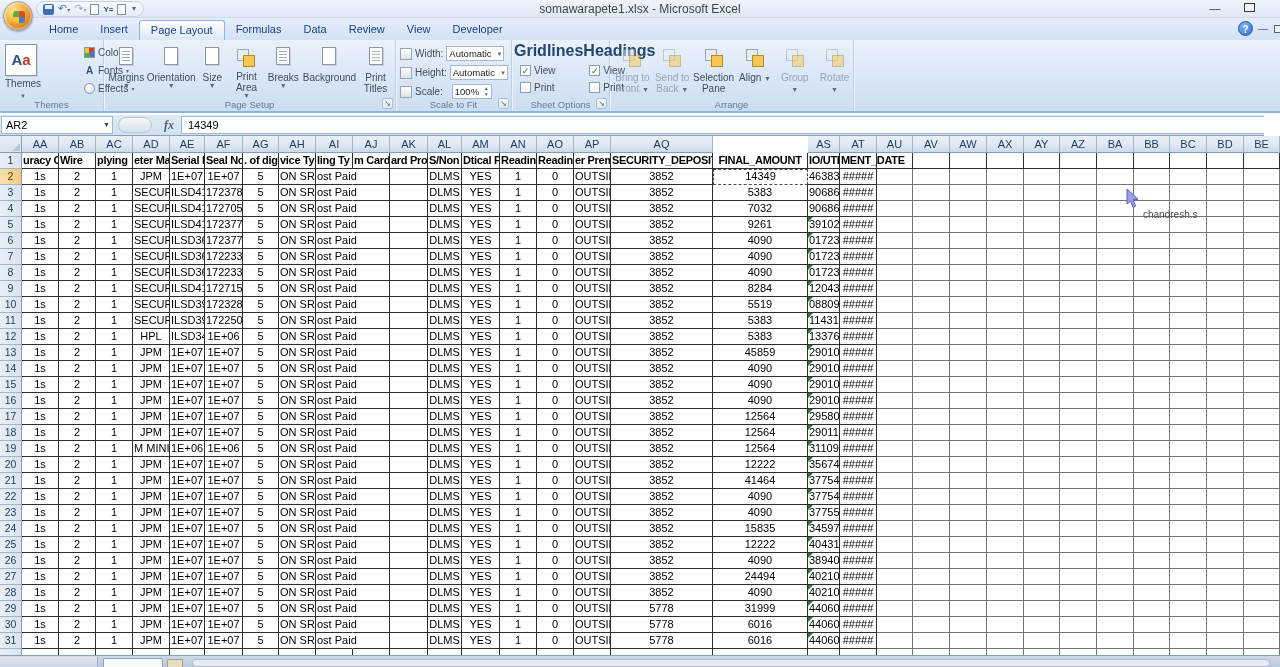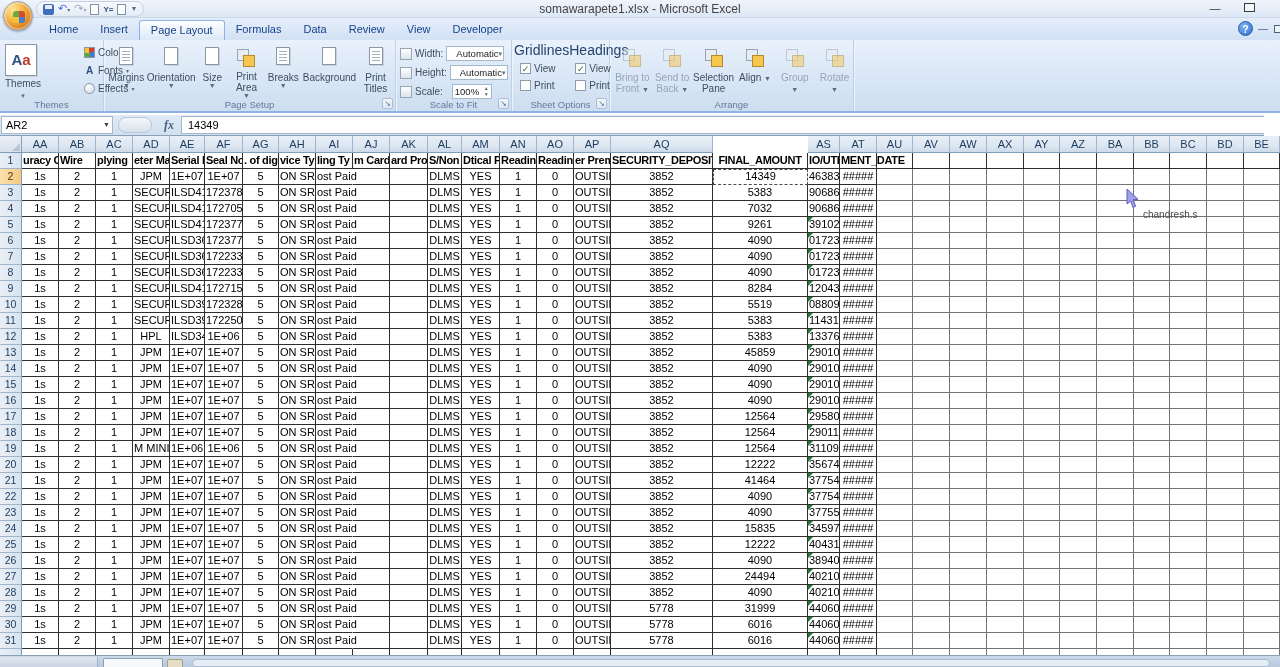--- a/index.html
+++ b/index.html
@@ -69,29 +69,29 @@
   .swatch{width:11px;height:11px;background:conic-gradient(#d43f2f 0 25%,#3f77d4 25% 50%,#5aa53c 50% 75%,#f3c63a 75% 100%);border:1px solid #8a97a5;}
   .fonticon{width:11px;height:11px;font-size:10px;font-weight:bold;color:#2c4f86;line-height:11px;text-align:center;}
   .fxicon{width:11px;height:11px;border:1px solid #8a97a5;border-radius:50%;background:radial-gradient(circle at 35% 30%,#fff,#cfd9e4);}
   
   #g-pagesetup{width:292px;display:flex;padding:2px 2px 12px 4px;gap:2px;}
   
   #g-scale{width:116px;padding:4px 2px 12px 4px;font-size:10px;color:#3f4d5d;}
   .srow{display:flex;align-items:center;gap:3px;height:19px;}
   .sic{width:12px;height:12px;border:1px solid #97a5b4;background:linear-gradient(#fff,#dce4ec);}
   .combo{width:58px;height:15px;background:#fff;border:1px solid #a3b8cc;font-size:9.5px;line-height:13px;
-    padding:0 9px;display:flex;justify-content:space-between;color:#222;}
+    padding:0 2px;display:flex;justify-content:space-between;color:#222;}
   .combo .dn{font-size:7px;color:#5a6b7d;}
   .spin{width:40px;height:15px;background:#fff;border:1px solid #a3b8cc;font-size:9.5px;line-height:13px;
     padding:0 2px;display:flex;justify-content:space-between;color:#222;}
   .spin .ud{font-size:5px;line-height:6px;color:#5a6b7d;}
   
   #g-sheetopt{width:98px;display:flex;padding:2px 2px 12px 2px;}
   .so-col{flex:1;text-align:center;font-size:10px;color:#24456e;}
-  .so-col .hd{font-weight:normal;color:#24456e;font-size:14px;margin-bottom:2px;}
+  .so-col .hd{font-weight:bold;color:#24456e;font-size:16px;margin-bottom:2px;}
   .cbrow{display:flex;align-items:center;gap:3px;justify-content:flex-start;padding-left:6px;height:17px;color:#3f4d5d;}
   .cb{width:11px;height:11px;border:1px solid #8e9cb0;background:#fff;font-size:9px;line-height:10px;color:#2d6b2d;text-align:center;}
   .so-div{width:1px;background:#bdd0e6;margin:2px 0 12px 0;}
   
   #g-arrange{width:244px;display:flex;padding:2px 0 12px 4px;gap:3px;}
   #g-arrange .rbtn{width:40px;}
 
   
   #fbar{position:absolute;top:115px;left:0;width:1264px;height:21px;
     background:linear-gradient(#e0eaf6,#d1e0ef);border-bottom:1px solid #8aa0b8;display:flex;align-items:center;}

